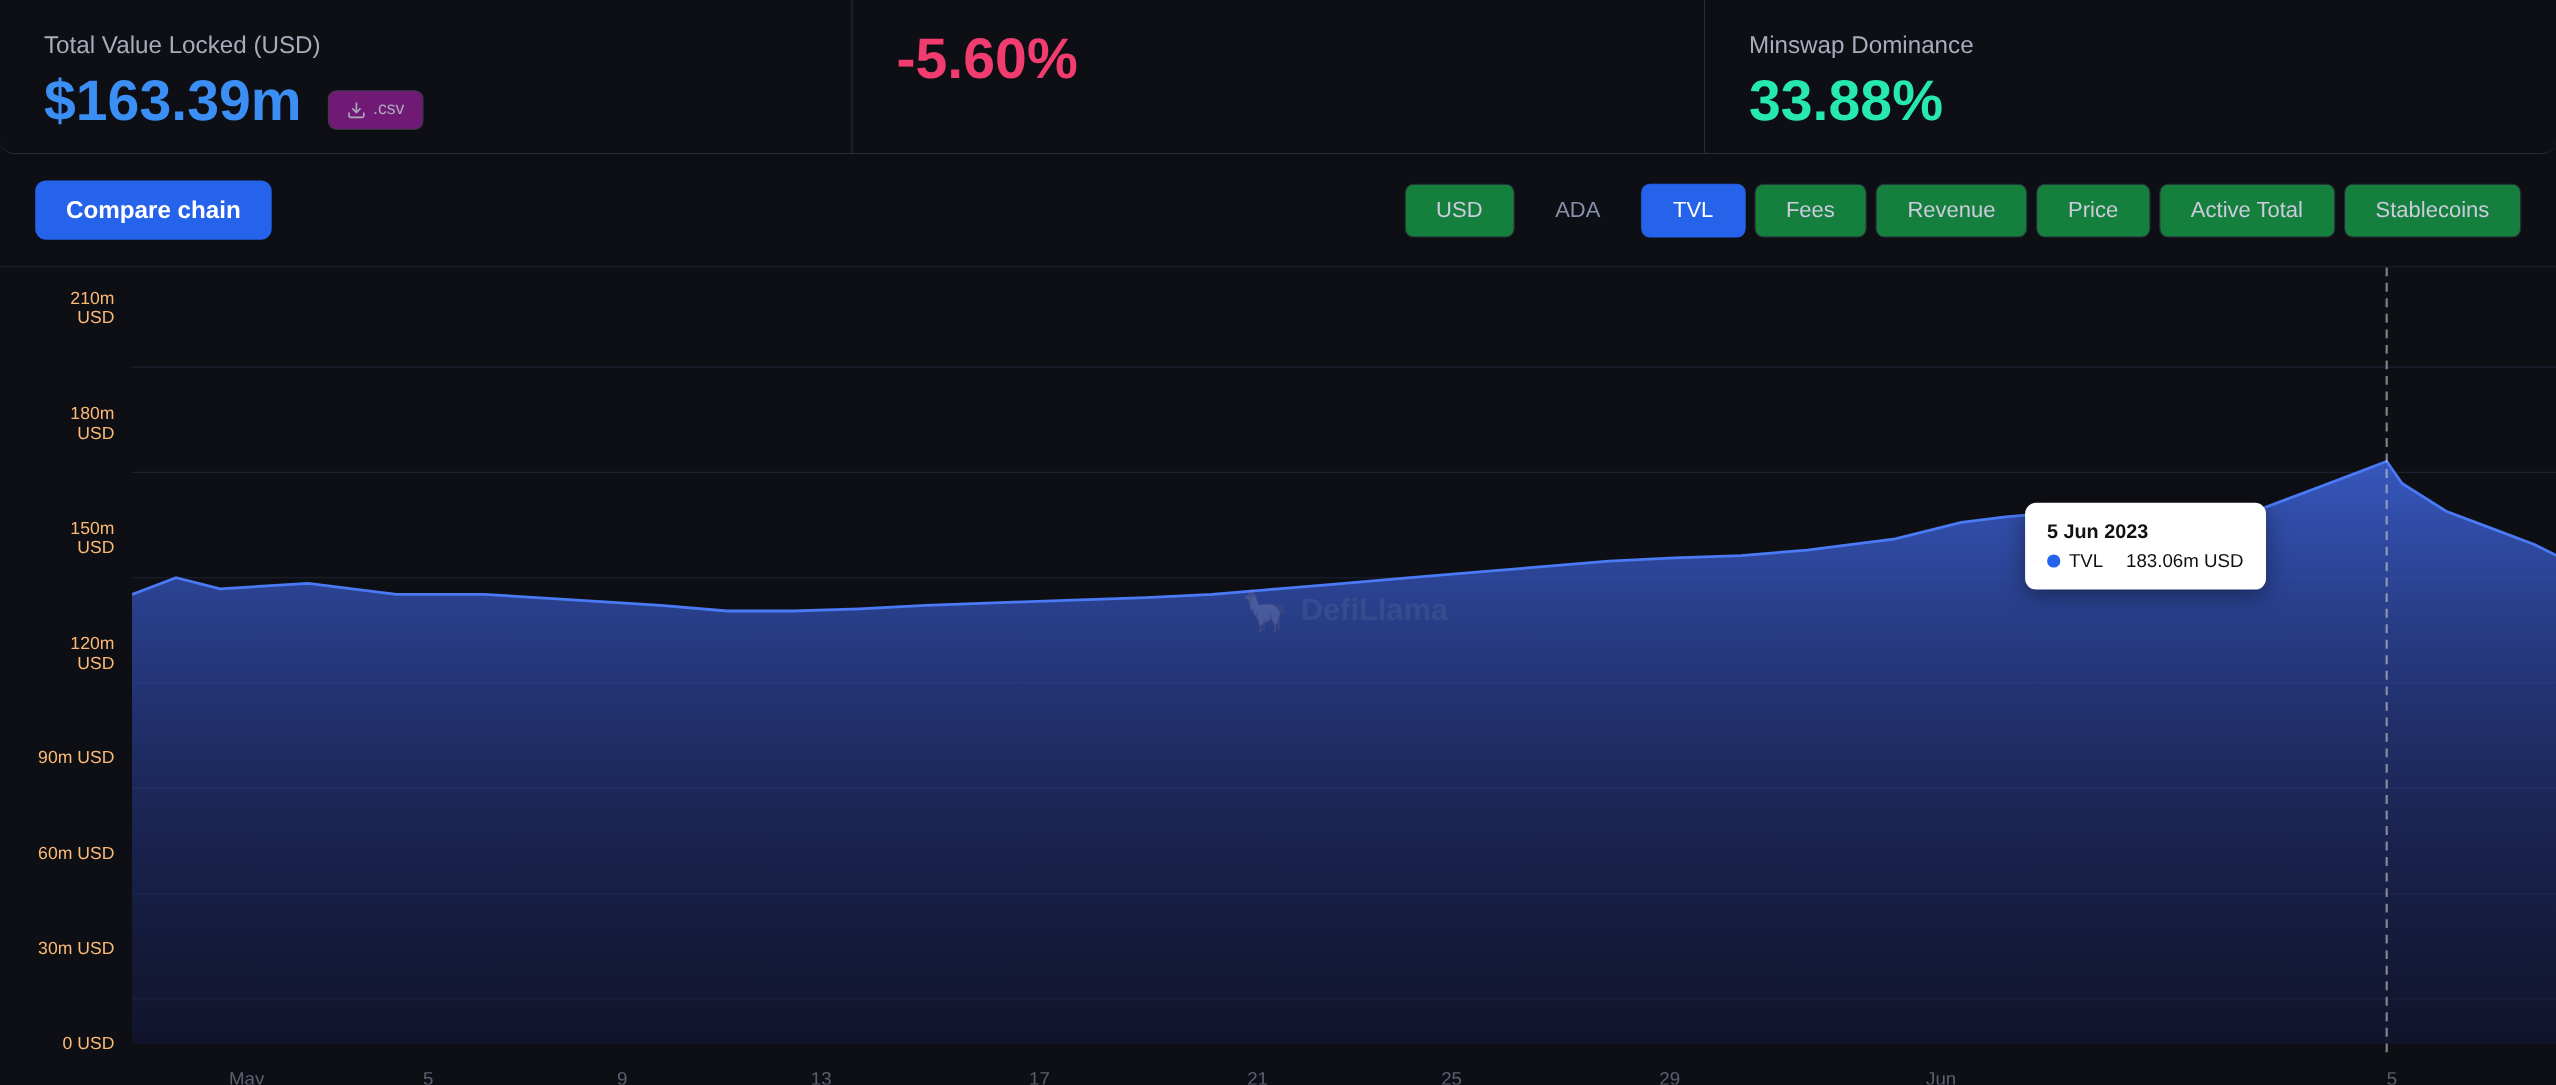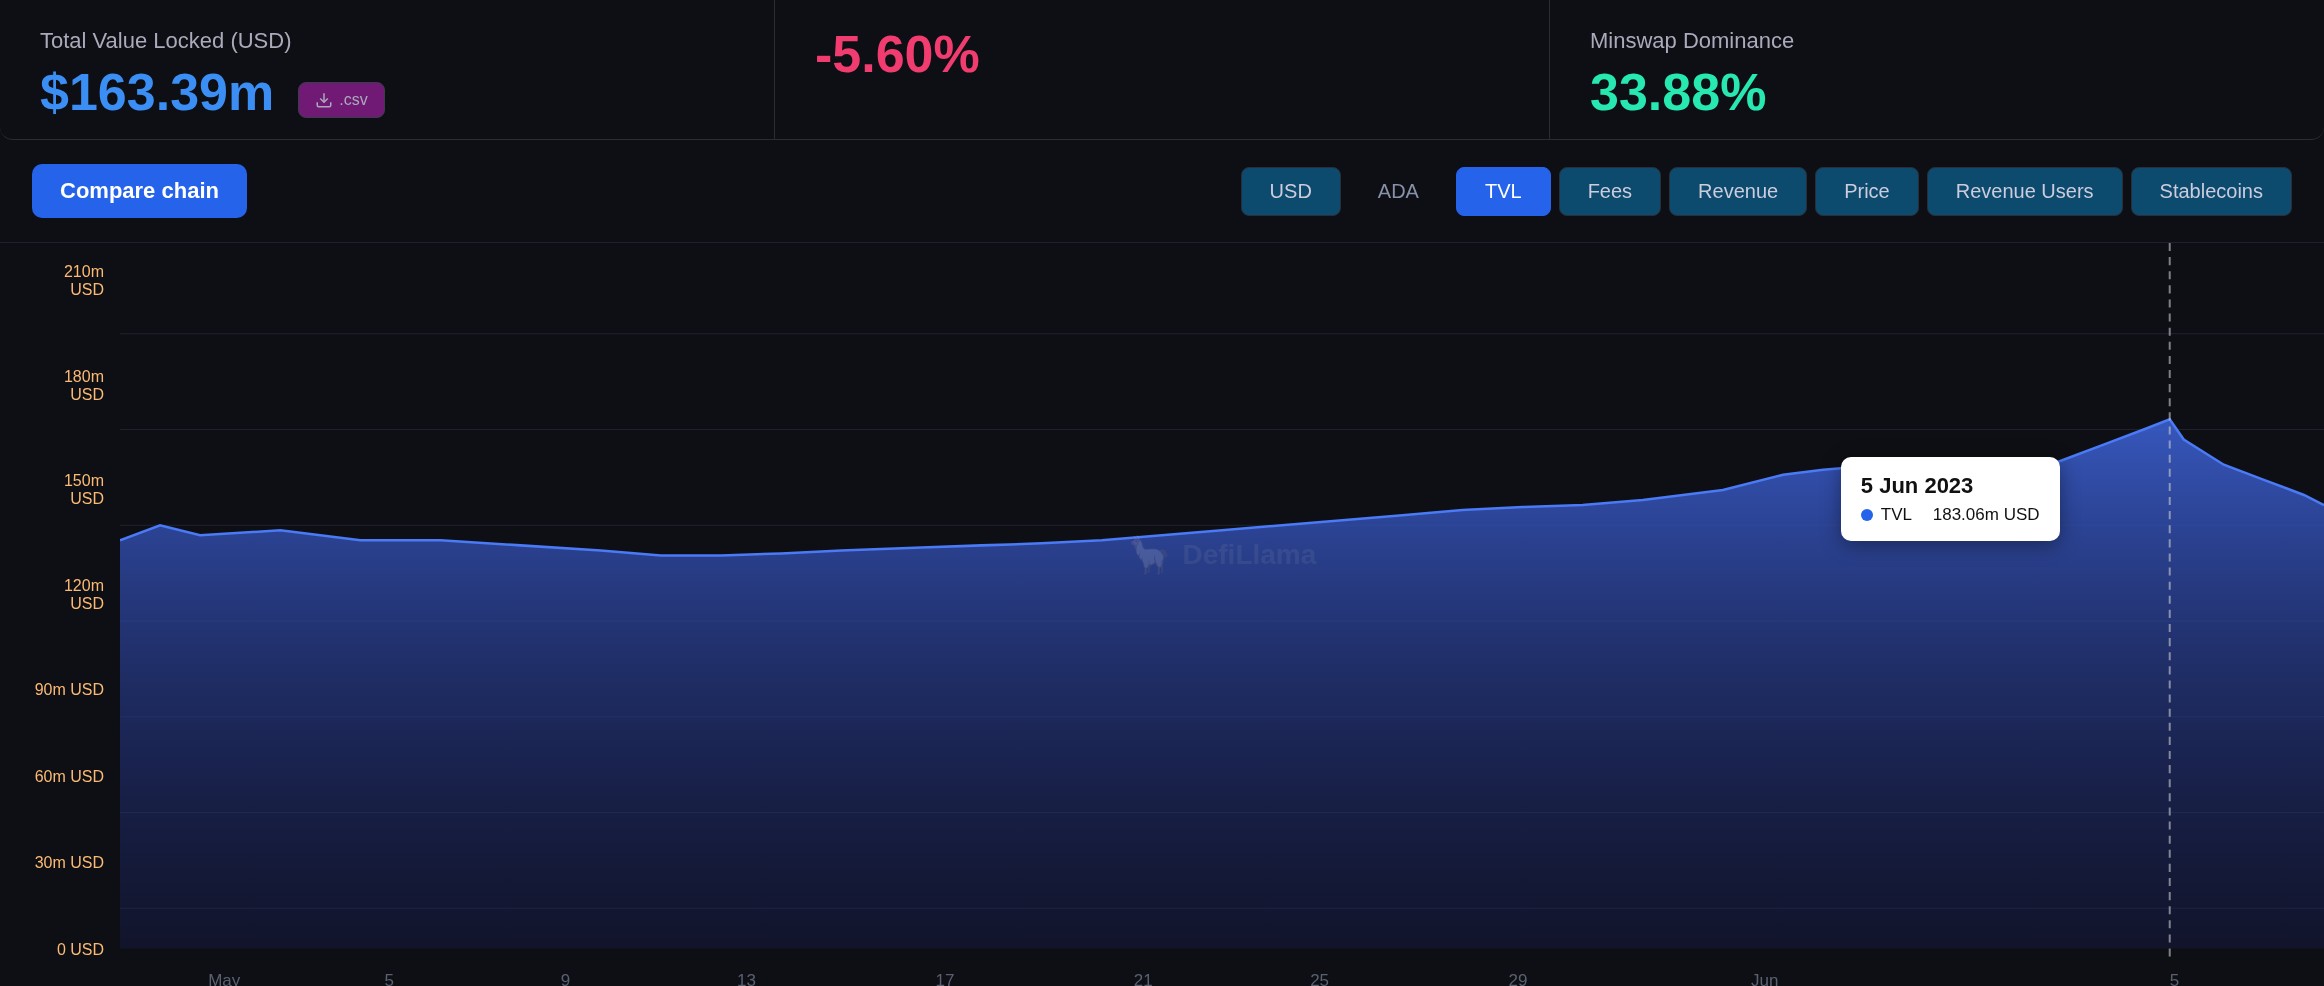--- a/index.html
+++ b/index.html
@@ -72,21 +72,21 @@
       font-weight: 600;
       cursor: pointer;
     }
     .spacer { flex: 1; }
     .tab-group {
       display: flex;
       gap: 8px;
       align-items: center;
     }
     .tab-btn {
-      background: #0c4a6e;
+      background: #15803d;
       color: #ccd;
       border: 1px solid #2a2d3a;
       border-radius: 8px;
       padding: 12px 28px;
       font-size: 20px;
       cursor: pointer;
       font-weight: 500;
     }
     .tab-btn.active {
       background: #2563eb;
@@ -138,21 +138,21 @@
       font-size: 18px;
       pointer-events: none;
       top: 28%;
       right: 12%;
       min-width: 200px;
       box-shadow: 0 4px 20px rgba(0,0,0,0.4);
     }
     .tooltip-date {
       font-weight: 600;
       margin-bottom: 6px;
-      font-size: 22px;
+      font-size: 18px;
     }
     .tooltip-row {
       display: flex;
       align-items: center;
       gap: 8px;
       font-size: 17px;
     }
     .tooltip-dot {
       width: 12px;
       height: 12px;
@@ -215,21 +215,21 @@
 <div class="controls-row">
   <button class="compare-btn">Compare chain</button>
   <div class="spacer"></div>
   <div class="tab-group" id="tab-group">
   <button class="tab-btn">USD</button>
       <button class="tab-btn subtle">ADA</button>
       <button class="tab-btn active">TVL</button>
       <button class="tab-btn">Fees</button>
       <button class="tab-btn">Revenue</button>
       <button class="tab-btn">Price</button>
-      <button class="tab-btn">Revenue Users</button>
+      <button class="tab-btn">Active Total</button>
       <button class="tab-btn">Stablecoins</button>
     </div>
 </div>
 
 <div class="chart-area">
   <div class="y-axis" id="y-axis">
   <div class="y-label">210m USD</div>
       <div class="y-label">180m USD</div>
       <div class="y-label">150m USD</div>
       <div class="y-label">120m USD</div>

